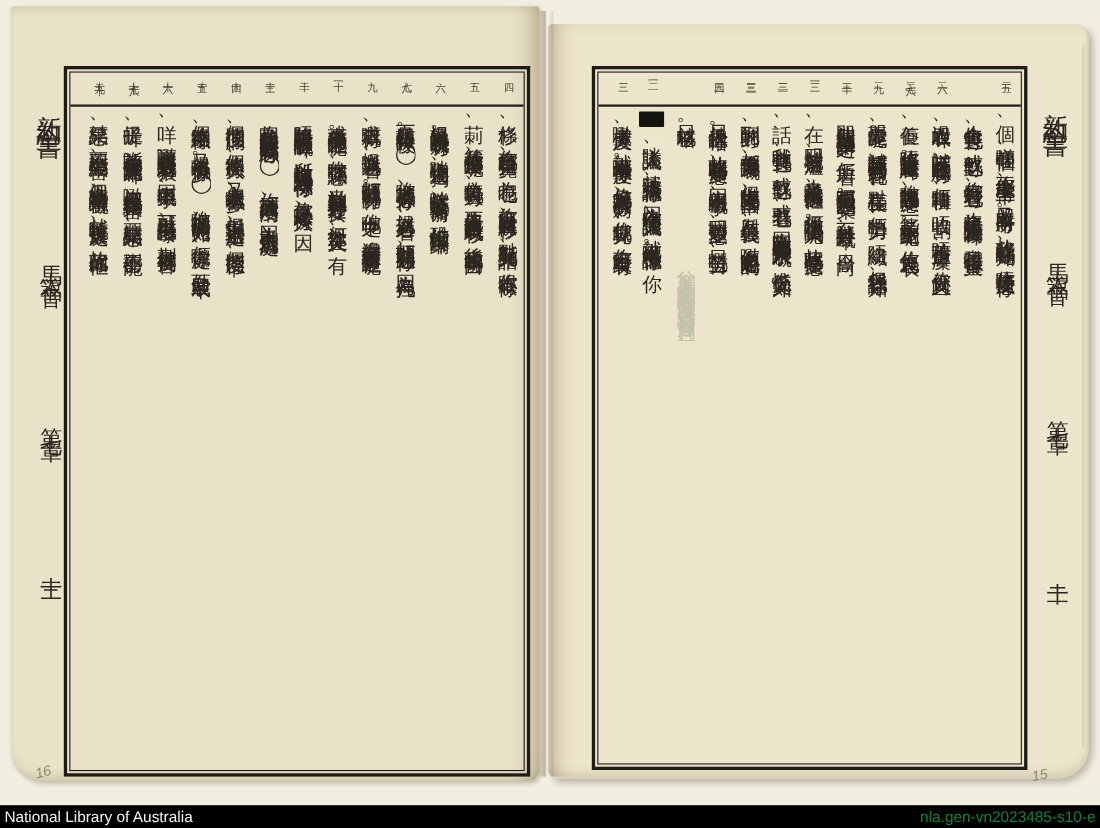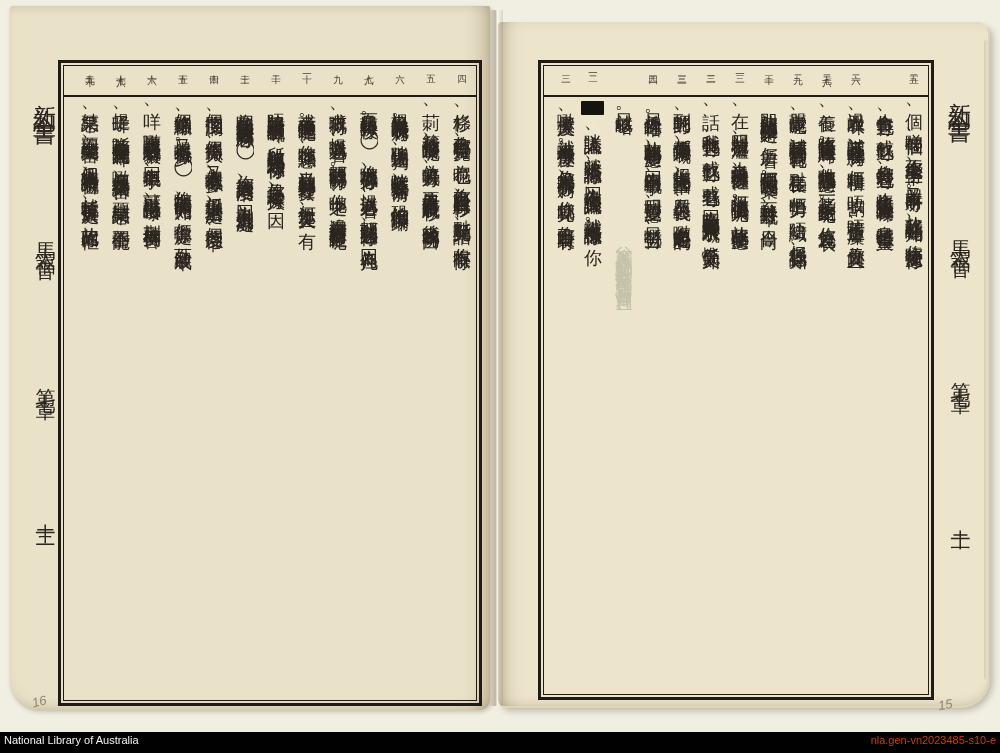--- a/index.html
+++ b/index.html
@@ -58,23 +58,23 @@
          filter:blur(.6px);font-size:17px;letter-spacing:2.5px;overflow:hidden;}
 
   
   .pencil{position:absolute;font-family:"Liberation Sans",sans-serif;color:#8f8873;
           font-size:13px;font-style:italic;}
   #pencil-left{left:32px;top:694px;transform:rotate(-14deg);}
   #pencil-right{left:938px;top:697px;transform:rotate(-10deg);}
 
   
   #bar{position:absolute;left:0;bottom:0;width:1000px;height:21px;background:#010101;
-       font-family:"Liberation Sans",sans-serif;color:#f2f2f2;font-size:11px;}
+       font-family:"Liberation Sans",sans-serif;color:#f2f2f2;font-size:14px;}
   #bar .bl{position:absolute;left:4px;top:2px;}
-  #bar .br{position:absolute;right:4px;top:2px;color:#c2410c;}
+  #bar .br{position:absolute;right:4px;top:2px;color:#15803d;}
 
   
   #sheet-edges{position:absolute;left:984px;top:40px;width:6px;height:640px;
     background:linear-gradient(90deg,#cfc7ac,#e6dfc6 50%,#cfc7ac);border-radius:3px;opacity:.8;}
 </style>
 </head>
 <body>
 
 <div id="stage">
 

